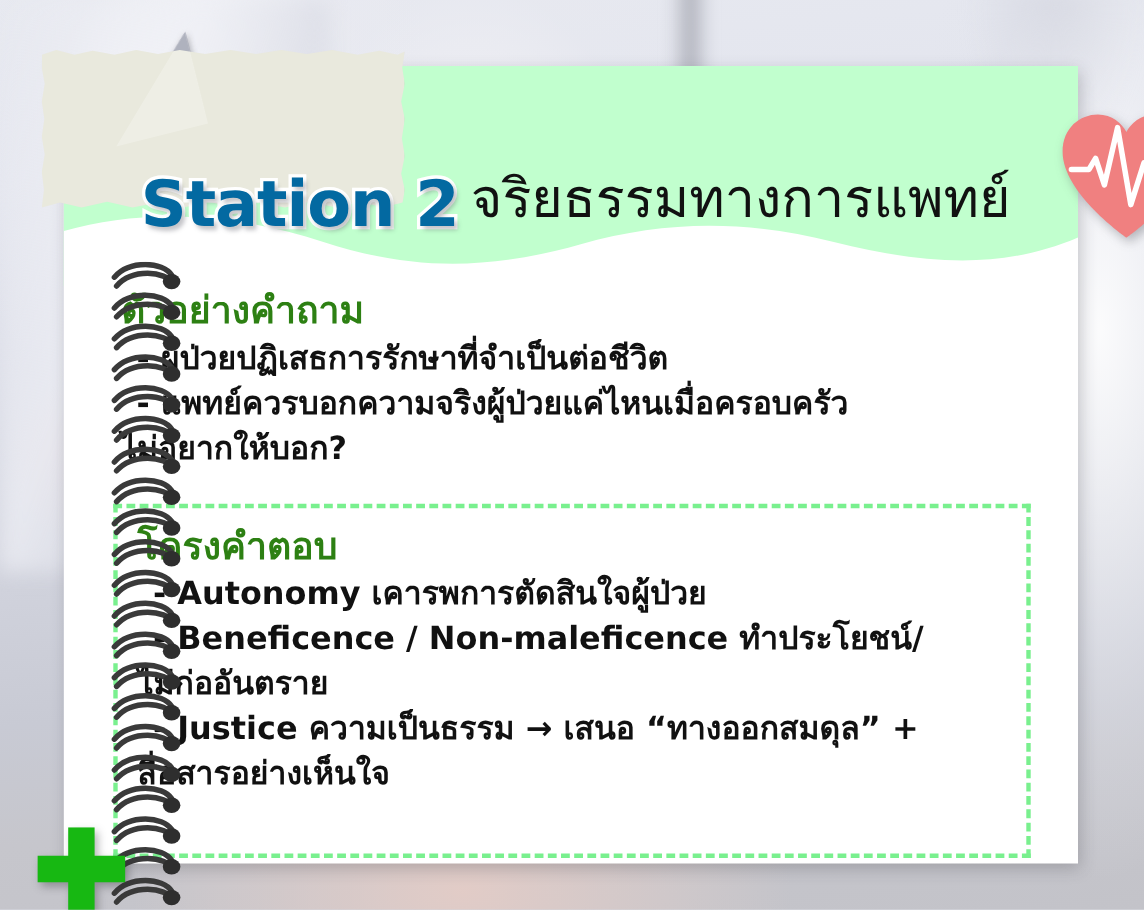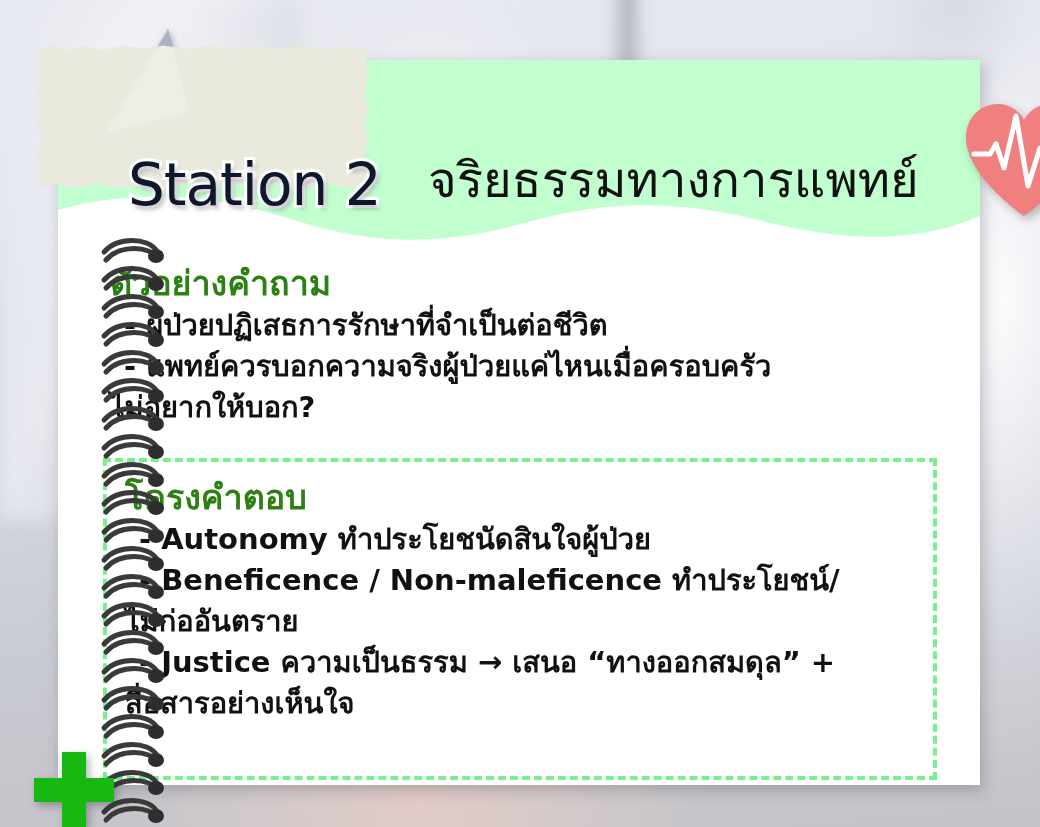--- a/index.html
+++ b/index.html
@@ -130,22 +130,22 @@
     border-bottom: 86px solid rgba(255,255,255,0.25);
     transform: rotate(-14deg);
   }
 
   #station-text {
     position: absolute;
     left: 70px;
     top: 96px;
     font-family: "DejaVu Sans", "Liberation Sans", sans-serif;
     font-size: 58px;
-    font-weight: normal;
-    color: #0f172a;
+    font-weight: bold;
+    color: #0369a1;
     letter-spacing: -1px;
     line-height: 1;
     -webkit-text-stroke: 6px #ffffff;
     paint-order: stroke fill;
     text-shadow: 3px 4px 4px rgba(90,90,100,0.35);
     white-space: nowrap;
     z-index: 4;
   }
 
   #title-thai {
@@ -388,21 +388,21 @@
       <div class="section-heading">ตัวอย่างคำถาม</div>
       <div class="bullet-line indent nowrap">- ผู้ป่วยปฏิเสธการรักษาที่จำเป็นต่อชีวิต</div>
       <div class="bullet-line indent nowrap">- แพทย์ควรบอกความจริงผู้ป่วยแค่ไหนเมื่อครอบครัว</div>
       <div class="bullet-line nowrap">ไม่อยากให้บอก?</div>
     </div>
   </div>
 
   <div id="answer-box">
     <div id="answer-box-inner">
       <div class="section-heading">โครงคำตอบ</div>
-      <div class="bullet-line indent nowrap">- Autonomy ทำประโยชนัดสินใจผู้ป่วย</div>
+      <div class="bullet-line indent nowrap">- Autonomy เคารพการตัดสินใจผู้ป่วย</div>
       <div class="bullet-line indent nowrap">- Beneficence / Non-maleficence ทำประโยชน์/</div>
       <div class="bullet-line nowrap">ไม่ก่ออันตราย</div>
       <div class="bullet-line indent nowrap">- Justice ความเป็นธรรม → เสนอ “ทางออกสมดุล” +</div>
       <div class="bullet-line nowrap">สื่อสารอย่างเห็นใจ</div>
     </div>
   </div>
 
 </div>
 
 <svg id="green-cross" viewBox="0 0 80 76">

